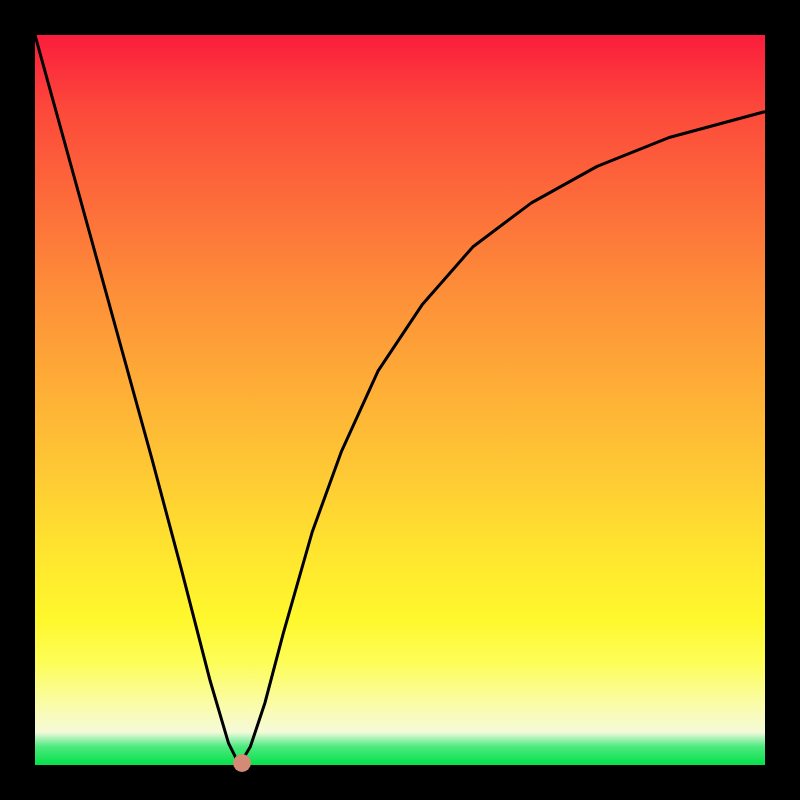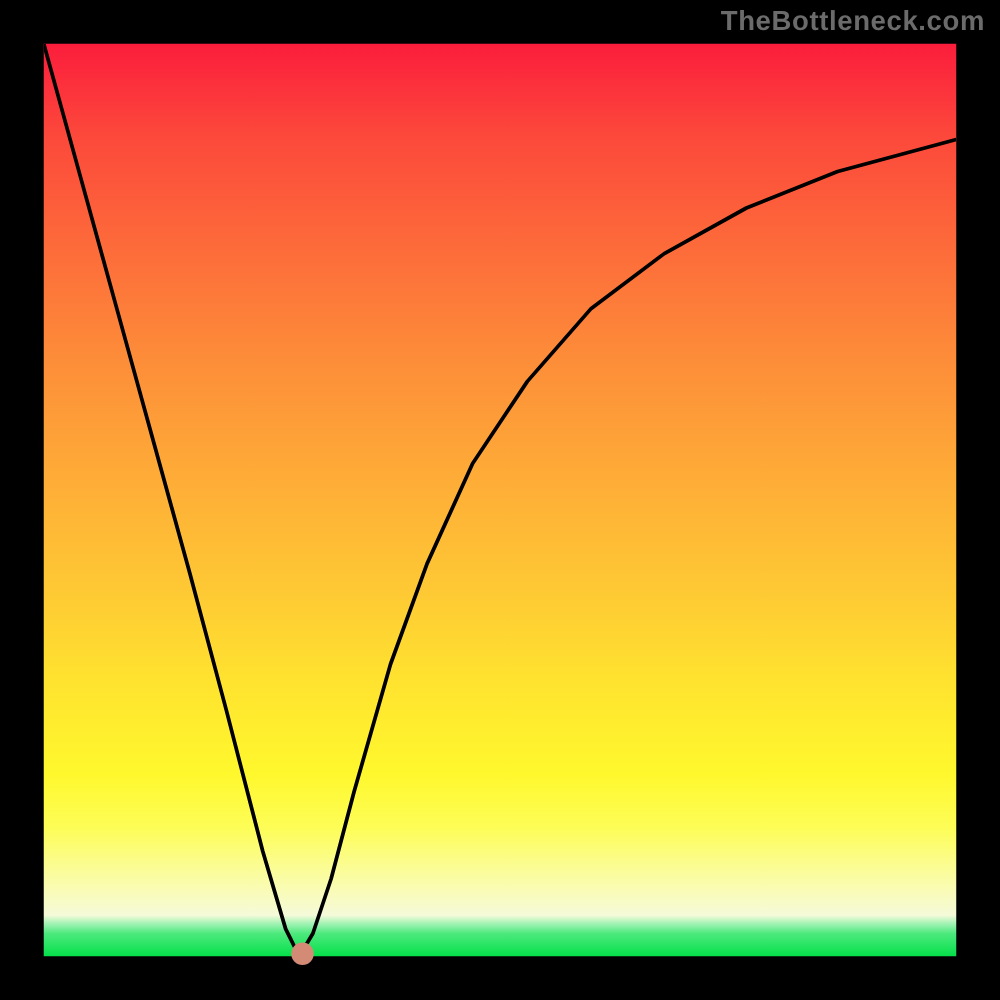--- a/index.html
+++ b/index.html
@@ -63,21 +63,20 @@
     height: 18px;
     border-radius: 50%;
     background: #d38b76;
     transform: translate(-50%, -50%);
   }
 </style>
 </head>
 <body>
 
 <div class="frame">
-  <div class="watermark">TheBottleneck.com</div>
 
   <div class="plot">
     <svg class="curve" viewBox="0 0 730 730" preserveAspectRatio="none">
       <path id="curve-path" d="M0.0 0.0 L29.2 105.9 L58.4 211.7 L87.6 317.6 L116.8 423.4 L146.0 532.9 L175.2 646.0 L193.5 708.1 L204.4 730.0 L215.3 711.8 L229.9 668.0 L248.2 598.6 L277.4 496.4 L306.6 416.1 L343.1 335.8 L386.9 270.1 L438.0 211.7 L496.4 167.9 L562.1 131.4 L635.1 102.2 L730.0 76.6" stroke="#000" stroke-width="3" fill="none" stroke-linejoin="round"></path>
     </svg>
     <div class="dot" id="min-dot" style="left: 206.59px; top: 728px; background: rgb(211, 139, 118);"></div>
   </div>
 </div>
 
 </body></html>

